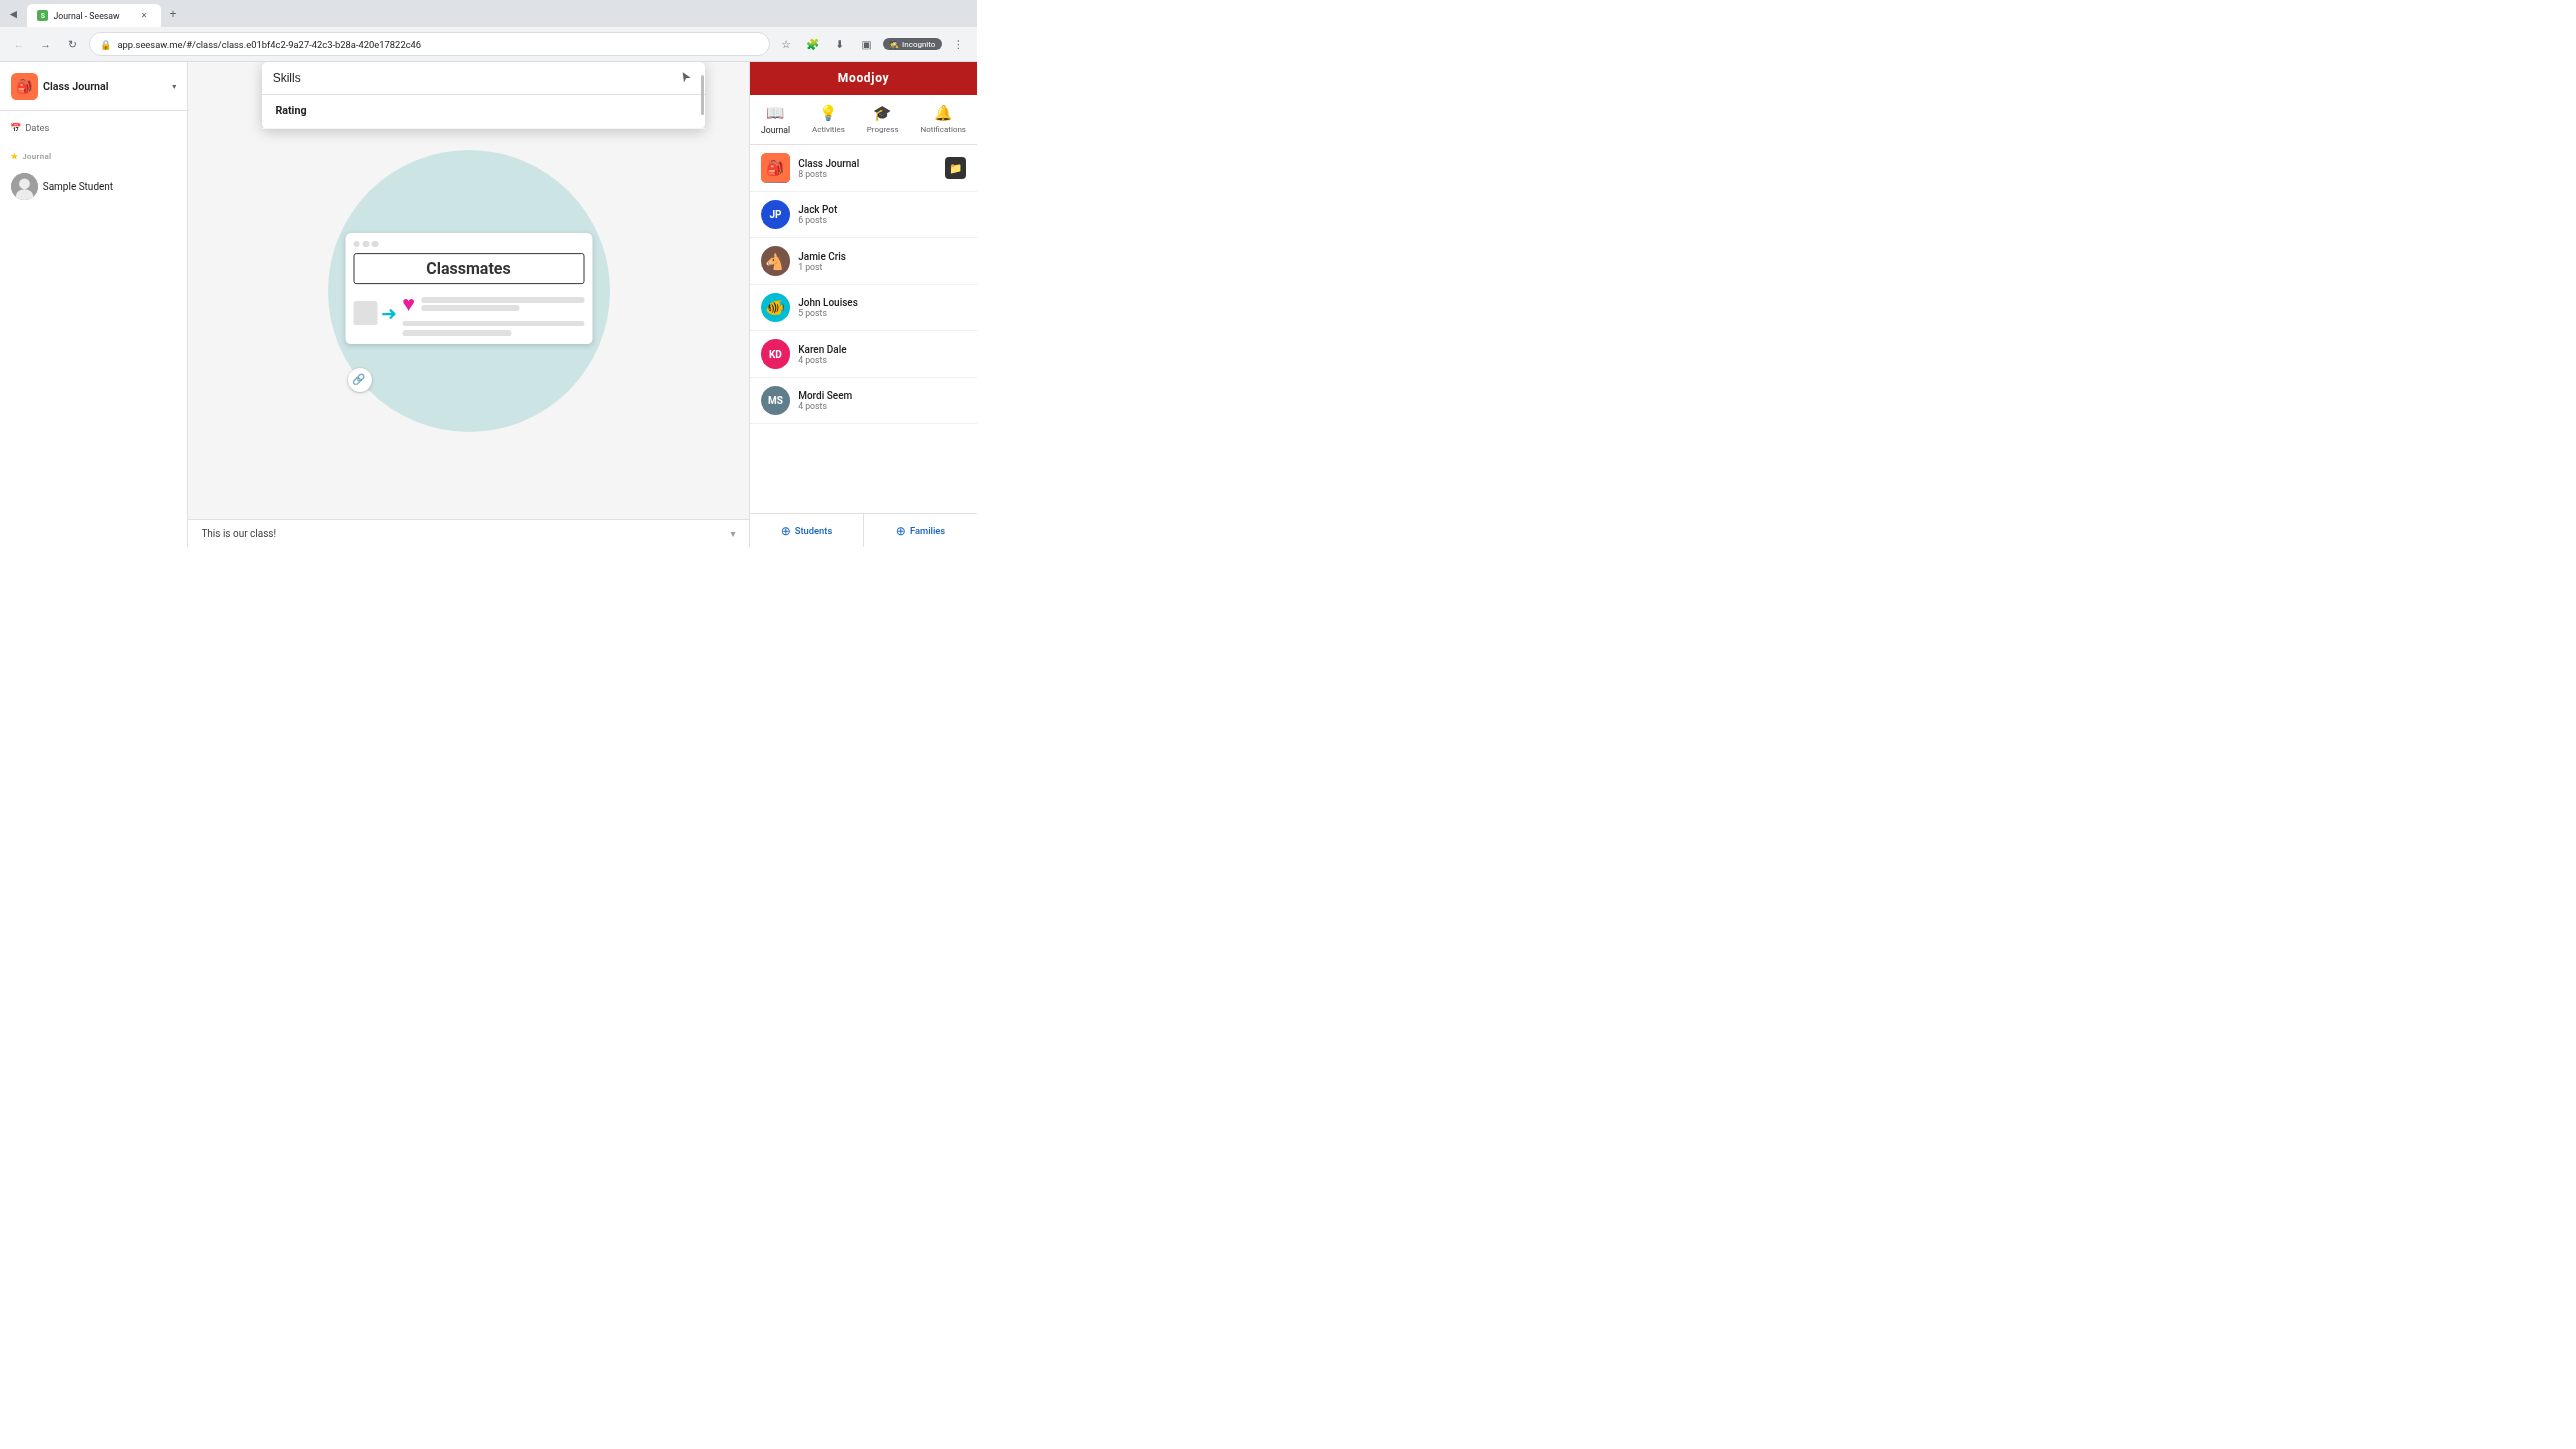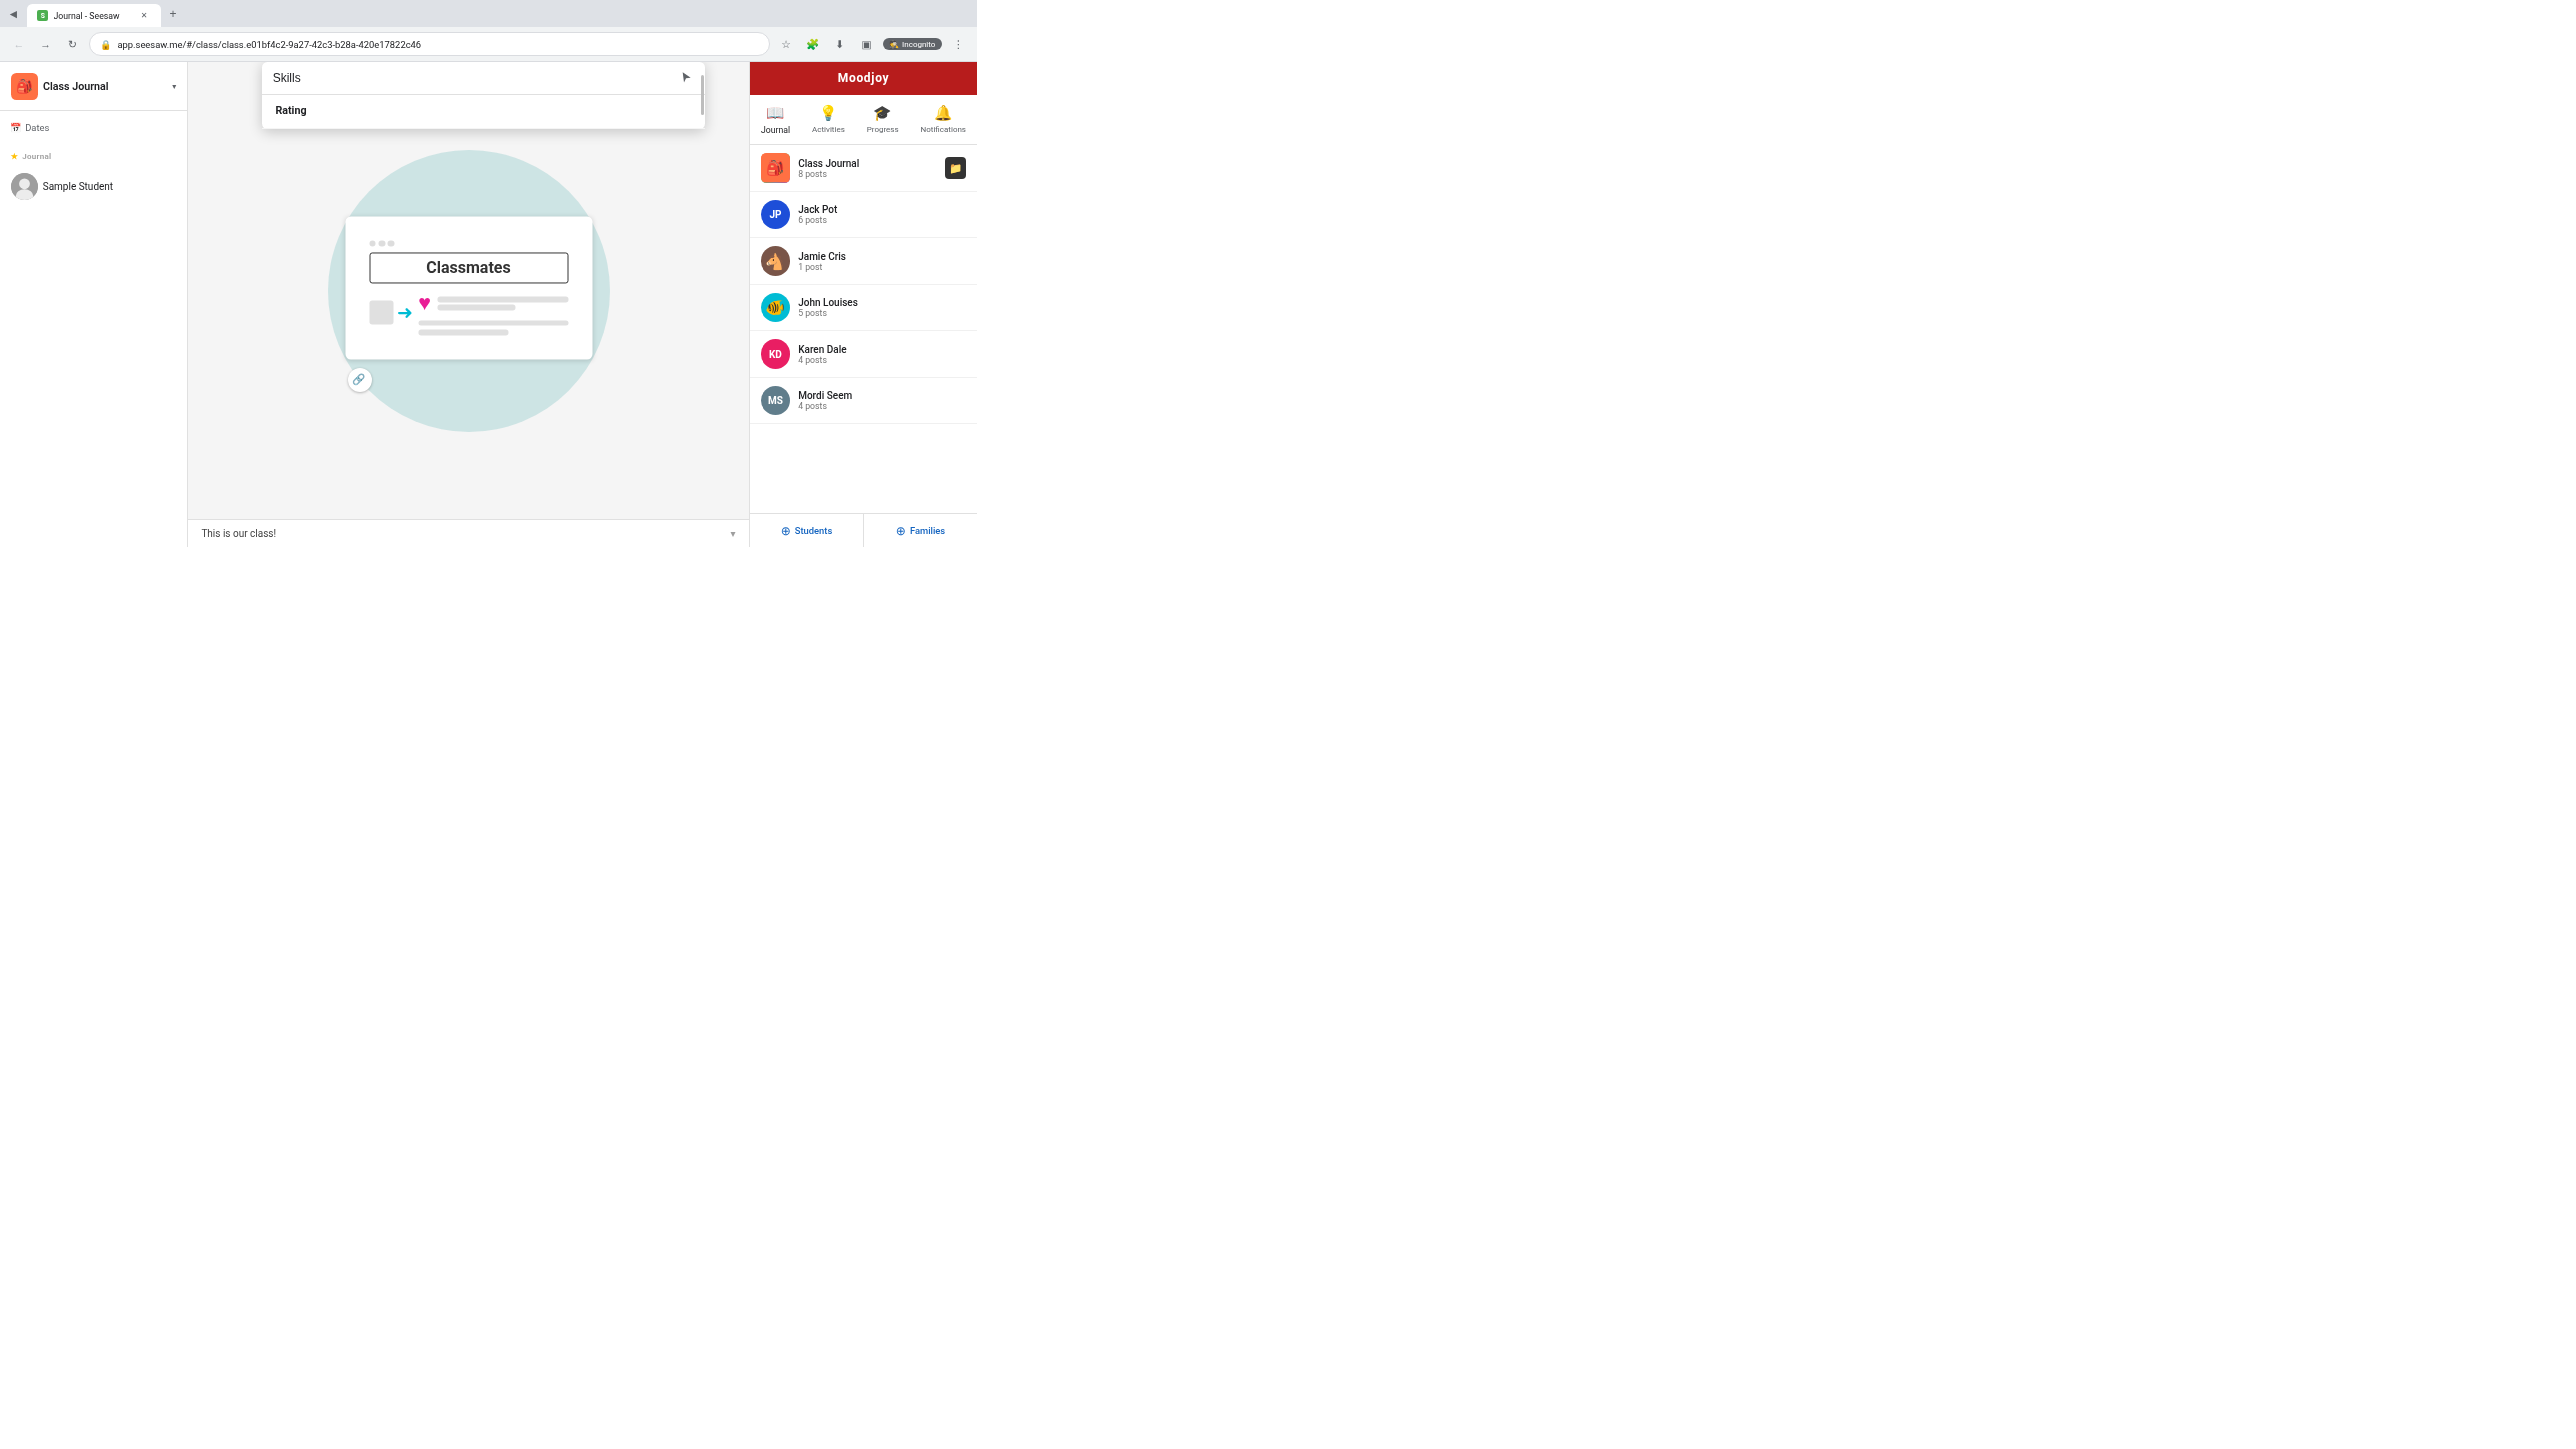--- a/index.html
+++ b/index.html
@@ -42,21 +42,21 @@
     .pin-star { color: #FFC107; }
     .student-item { display: flex; align-items: center; gap: 5px; padding: 6.7px 10.7px; cursor: pointer; }
     .student-avatar { width: 27px; height: 27px; border-radius: 50%; background: #9e9e9e; display: flex; align-items: center; justify-content: center; color: white; font-size: 12px; overflow: hidden; }
     .student-name { font-size: 10px; color: #202124; }
 
     
     .center-content { flex: 1; background: #f5f5f5; position: relative; display: flex; flex-direction: column; overflow: hidden; }
     .center-inner { flex: 1; display: flex; align-items: center; justify-content: center; position: relative; }
     .classmates-illustration { width: 282px; height: 282px; position: relative; }
     .circle-bg { width: 282px; height: 282px; border-radius: 50%; background: #b2d8d8; opacity: 0.6; position: absolute; }
-    .illustration-card { position: absolute; top: 50%; left: 50%; transform: translate(-50%, -52%); background: white; border-radius: 5.4px; width: 247px; padding: 24px; box-shadow: 0 1.3px 5.4px rgba(0,0,0,0.15); }
+    .illustration-card { position: absolute; top: 50%; left: 50%; transform: translate(-50%, -52%); background: white; border-radius: 5.4px; width: 247px; padding: 8px; box-shadow: 0 1.3px 5.4px rgba(0,0,0,0.15); }
     .card-dots { display: flex; gap: 2.7px; margin-bottom: 5.4px; }
     .dot { width: 6.7px; height: 6.7px; border-radius: 50%; background: #ddd; }
     .card-title-box { border: 1.3px solid #333; border-radius: 2.7px; padding: 5.4px 10.7px; text-align: center; font-size: 16px; font-weight: 700; color: #333; margin-bottom: 6.7px; }
     .card-body { display: flex; gap: 5.4px; }
     .card-left { display: flex; align-items: center; gap: 4px; }
     .arrow-right { color: #00BCD4; font-size: 19px; }
     .person-placeholder { width: 24px; height: 24px; background: #e0e0e0; border-radius: 2.7px; }
     .card-right { display: flex; flex-direction: column; gap: 4px; flex: 1; }
     .heart-icon { font-size: 21.5px; color: #E91E96; }
     .line-placeholder { height: 5.4px; background: #e0e0e0; border-radius: 2.7px; }

